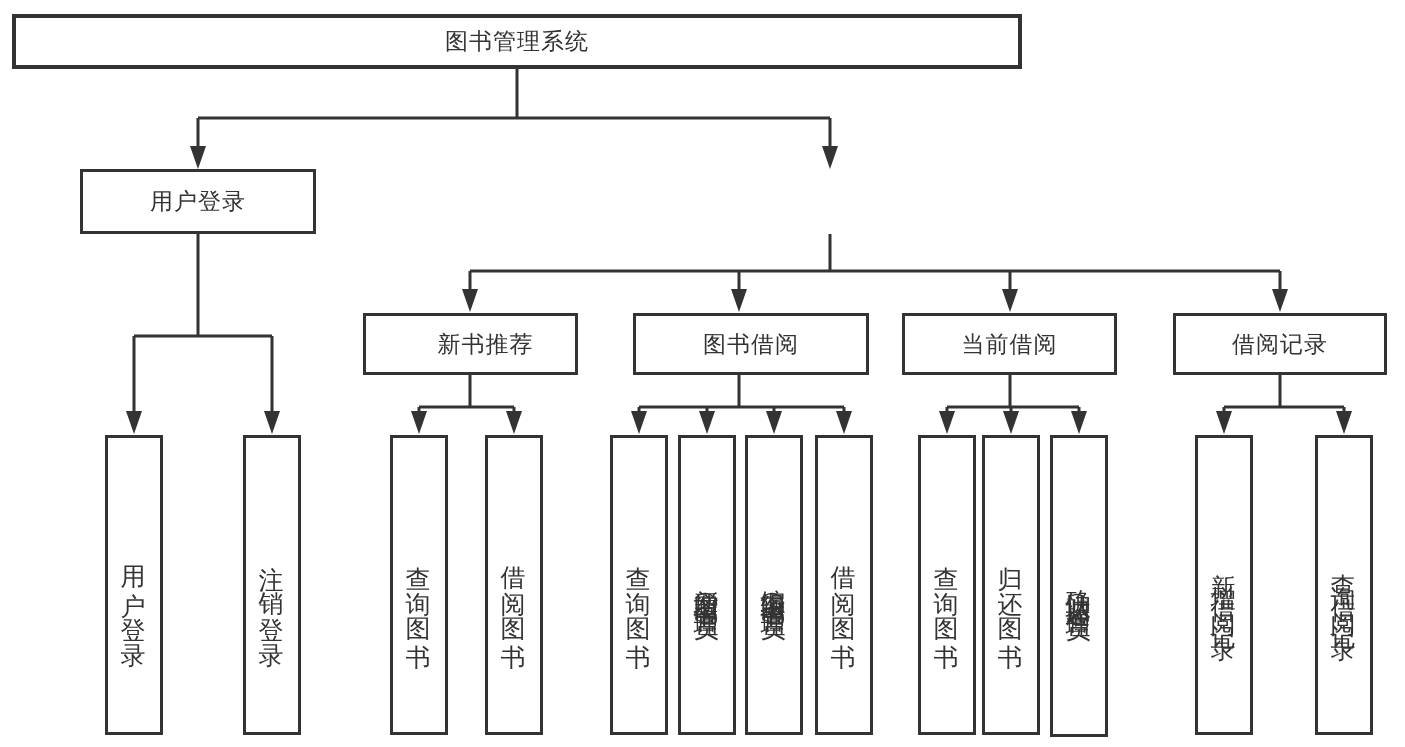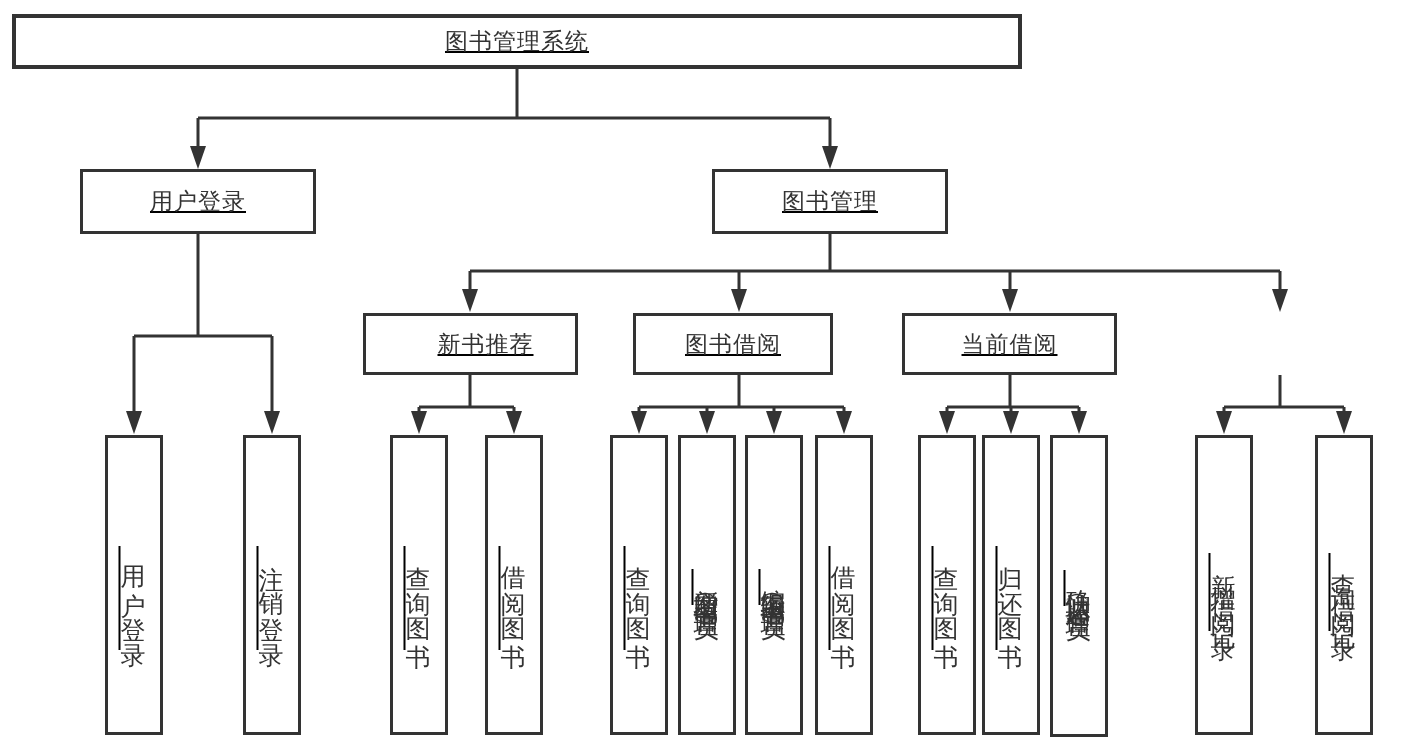--- a/index.html
+++ b/index.html
@@ -13,21 +13,20 @@
   svg.connectors { position:absolute; left:0; top:0; }
   svg.connectors path { stroke:#333333; stroke-width:3; fill:none; }
   svg.connectors polygon { fill:#333333; stroke:none; }
   .box {
     position:absolute;
     background:#ffffff;
     border:3px solid #333333;
     box-sizing:border-box;
     display:flex; align-items:center; justify-content:center;
     z-index:2;
-    text-decoration:underline;
   }
   .box.root { border-width:4px; }
   .hlabel {
     font-size:23px; color:#333333; letter-spacing:1px; white-space:nowrap;
   }
   .vlabel {
     writing-mode:vertical-rl;
     text-orientation:mixed;
     font-size:25px; color:#333333; white-space:nowrap;
   }
@@ -95,32 +94,32 @@
     </g>
   </svg>
 
   <div class="box root" style="left:12px; top:14px; width:1010px; height:55px;">
     <span class="hlabel">图书管理系统</span>
   </div>
 
   <div class="box" style="left:80px; top:169px; width:236px; height:65px;">
     <span class="hlabel">用户登录</span>
   </div>
-  <div class="box" style="left:712px; top:169px; width:236px; height:65px;">
-    <span class="hlabel">图书管理</span>
-  </div>
 
   <div class="box" style="left:363px; top:313px; width:215px; height:62px;padding-left:30px;">
     <span class="hlabel">新书推荐</span>
   </div>
-  <div class="box" style="left:633px; top:313px; width:200px; height:62px;">
+  <div class="box" style="left:633px; top:313px; width:236px; height:62px;">
     <span class="hlabel">图书借阅</span>
   </div>
   <div class="box" style="left:902px; top:313px; width:215px; height:62px;text-align:right;">
     <span class="hlabel">当前借阅</span>
+  </div>
+  <div class="box" style="left:1173px; top:313px; width:214px; height:62px;">
+    <span class="hlabel">借阅记录</span>
   </div>
 
   <div class="box" style="left:105px; top:435px; width:58px; height:300px;">
     <span class="vlabel v4">用户登录</span>
   </div>
   <div class="box" style="left:243px; top:435px; width:58px; height:300px;">
     <span class="vlabel v4">注销登录</span>
   </div>
 
   <div class="box" style="left:390px; top:435px; width:58px; height:300px;">

